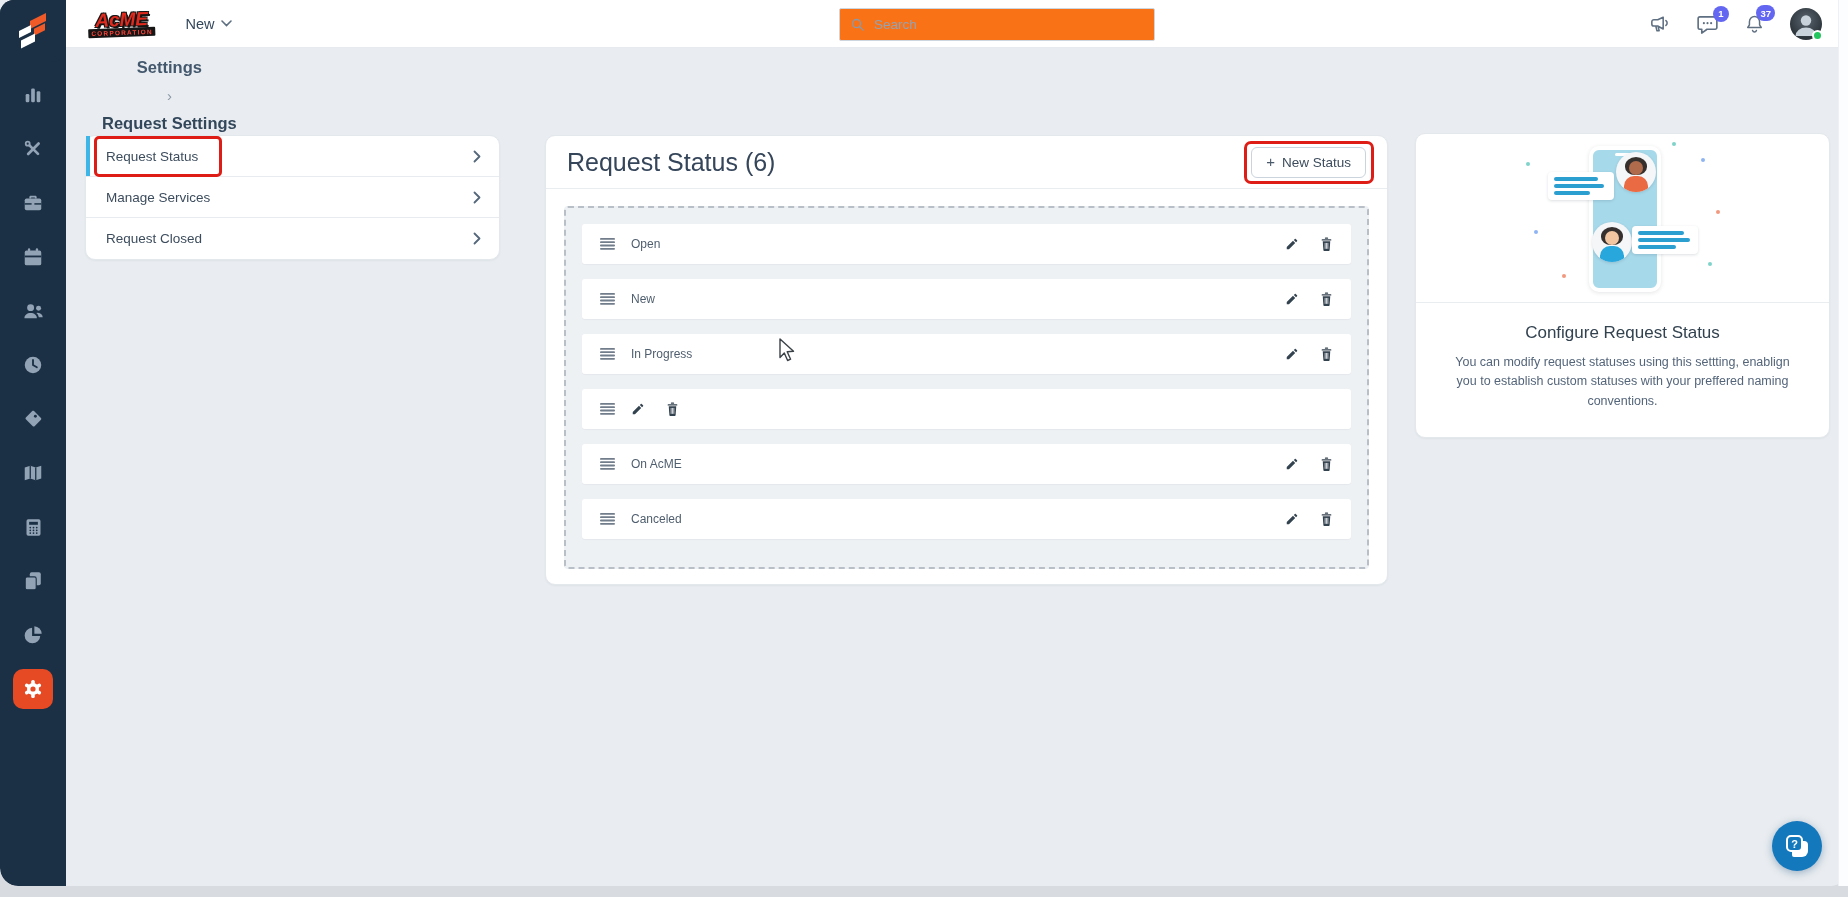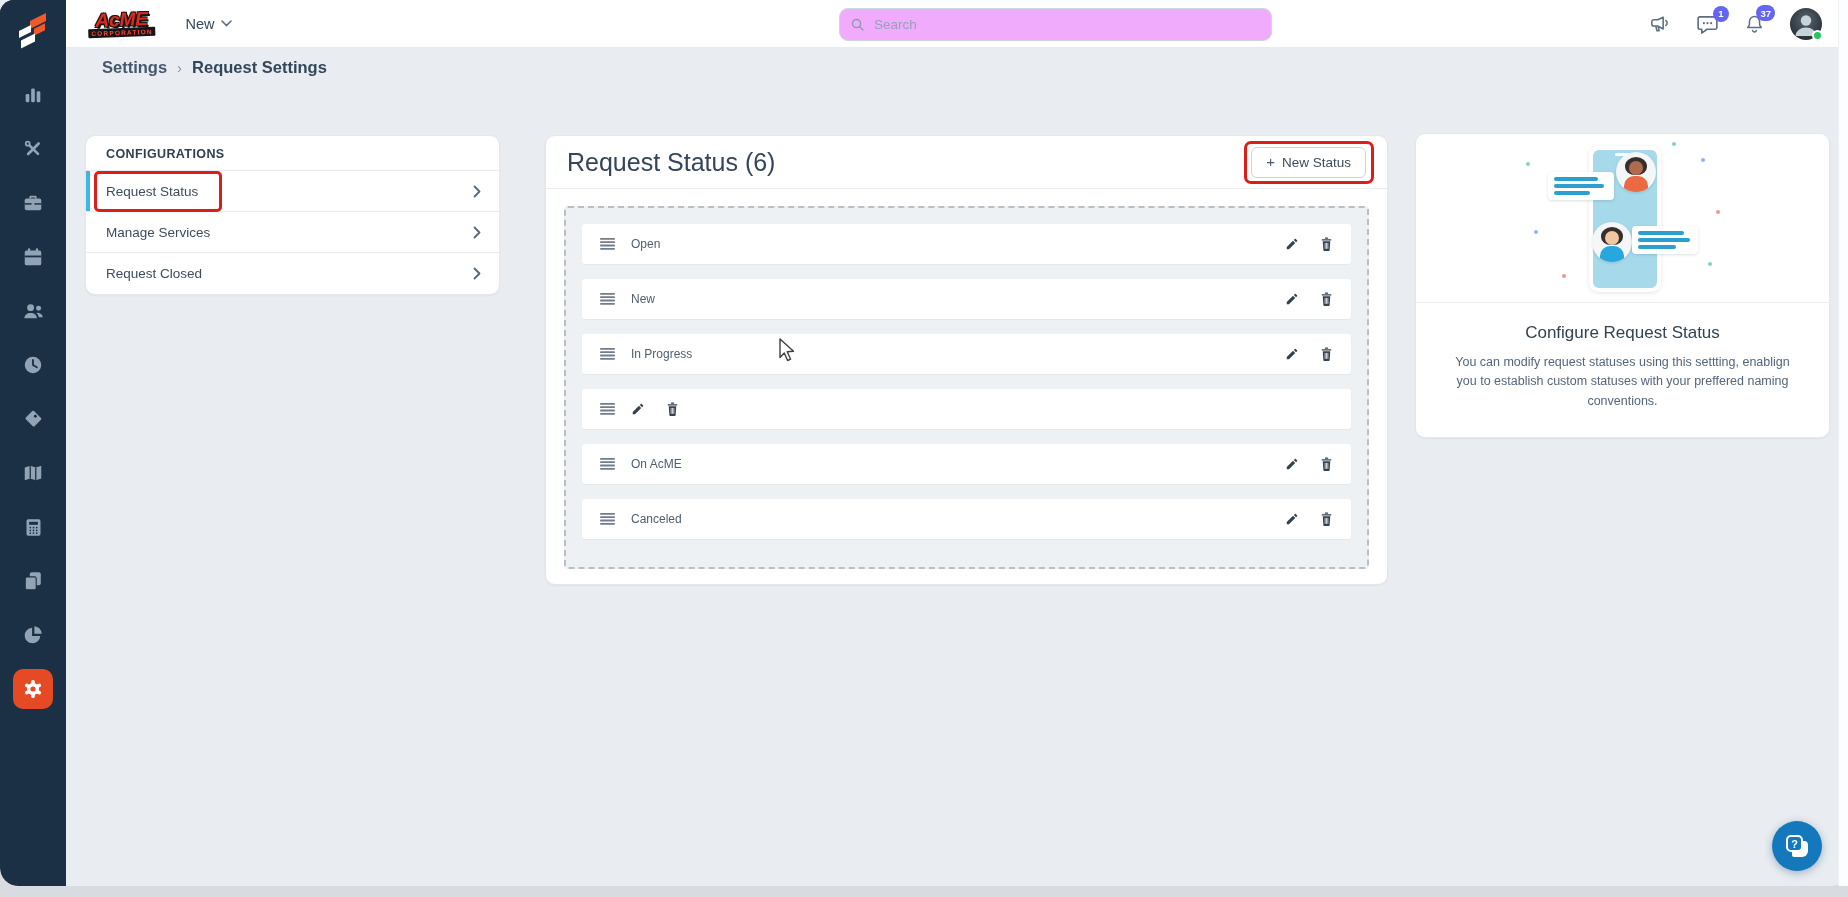--- a/index.html
+++ b/index.html
@@ -21,32 +21,32 @@
   .side-item svg { display:block; }
   .side-item.active { background:#e54a24; }
 
   
   .topbar { position:absolute; left:66px; top:0; right:0; height:48px; background:#ffffff; border-bottom:1px solid #e7ebef; z-index:5; display:flex; align-items:center; }
   .acme { margin-left:22px; text-align:center; transform:rotate(-2deg); cursor:pointer; }
   .acme-word { font-size:19px; font-weight:bold; font-style:italic; color:#e02a1e; letter-spacing:0; line-height:17px;
       text-shadow:-1px -1px 0 #161616, 1px -1px 0 #161616, -1px 1px 0 #161616, 1px 1px 0 #161616, 2px 2px 0 #161616; }
   .acme-sub { font-size:6.5px; font-weight:bold; color:#ff4438; background:#161616; letter-spacing:1.2px; padding:1px 3px; border-radius:1px; }
   .new-menu { display:flex; align-items:center; gap:7px; margin-left:30px; cursor:pointer; color:#33475b; font-size:14.5px; }
-  .search-box { position:absolute; left:773px; top:8px; width:433px; height:33px; border:1px solid #cdd6df; border-radius:9px; background:#f0abfc; display:flex; align-items:center; padding:0 10px; gap:9px; }
+  .search-box { position:absolute; left:773px; top:8px; width:316px; height:33px; border:1px solid #cdd6df; border-radius:2px; background:#f97316; display:flex; align-items:center; padding:0 10px; gap:9px; }
   .search-box input { border:none; outline:none; flex:1; font-size:13.5px; font-family:"Liberation Sans",sans-serif; color:#33475b; background:transparent; }
   .search-box input::placeholder { color:#94a3b4; }
   .top-icons { position:absolute; right:26px; top:0; height:48px; display:flex; align-items:center; gap:25px; }
   .tico { position:relative; cursor:pointer; display:flex; align-items:center; }
   .badge { position:absolute; top:-8px; right:-10px; min-width:16px; height:16px; padding:0 4px; background:#6366f1; color:#fff; font-size:9.5px; font-weight:bold; border-radius:9px; display:flex; align-items:center; justify-content:center; }
   .avatar { position:relative; width:32px; height:32px; border-radius:50%; background:radial-gradient(circle at 50% 38%, #5a656e 0%, #2c343b 70%); cursor:pointer; }
   .avatar svg { position:absolute; left:0; top:0; }
   .online-dot { position:absolute; right:-1px; bottom:-1px; width:11px; height:11px; background:#22c55e; border:2px solid #fff; border-radius:50%; }
 
   
-  .breadcrumb { position:absolute; left:102px; top:58px; display:flex; align-items:center; gap:10px; z-index:4; }
+  .breadcrumb { position:absolute; left:102px; top:58px; display:flex; align-items:center; gap:10px; z-index:4;flex-direction:column; }
   .bc-section { font-size:16.5px; font-weight:bold; color:#44586d; cursor:pointer; }
   .bc-sep { font-size:15px; color:#8b98a7; }
   .bc-page { font-size:16.5px; font-weight:bold; color:#33475b; }
 
   
   .card { position:absolute; background:#fff; border:1px solid #e3e8ec; border-radius:10px; box-shadow:0 1px 2px rgba(20,30,50,.05); }
 
   
   .config-card { left:85px; top:135px; width:415px; }
   .config-title { padding:11px 20px 9px; font-size:12.5px; font-weight:bold; letter-spacing:.4px; color:#2f3e4e; border-bottom:1px solid #e8ecf0; }
@@ -286,21 +286,20 @@
       </div>
     </header>
 
     <div class="breadcrumb">
       <span class="bc-section">Settings</span>
       <span class="bc-sep">›</span>
       <span class="bc-page">Request Settings</span>
     </div>
 
     <section class="card config-card">
-      <div class="config-title">CONFIGURATIONS</div>
 
       <div class="config-item active">
         <span>Request Status</span>
         <svg width="8" height="13" viewBox="0 0 8 13">
             <path d="M1.5 1.5l5 5-5 5" stroke="#55677a" stroke-width="1.8" fill="none" stroke-linecap="round" stroke-linejoin="round"></path>
           </svg>
         <span class="ann-box ann-item"></span>
       </div>
       <div class="config-item">
         <span>Manage Services</span>

